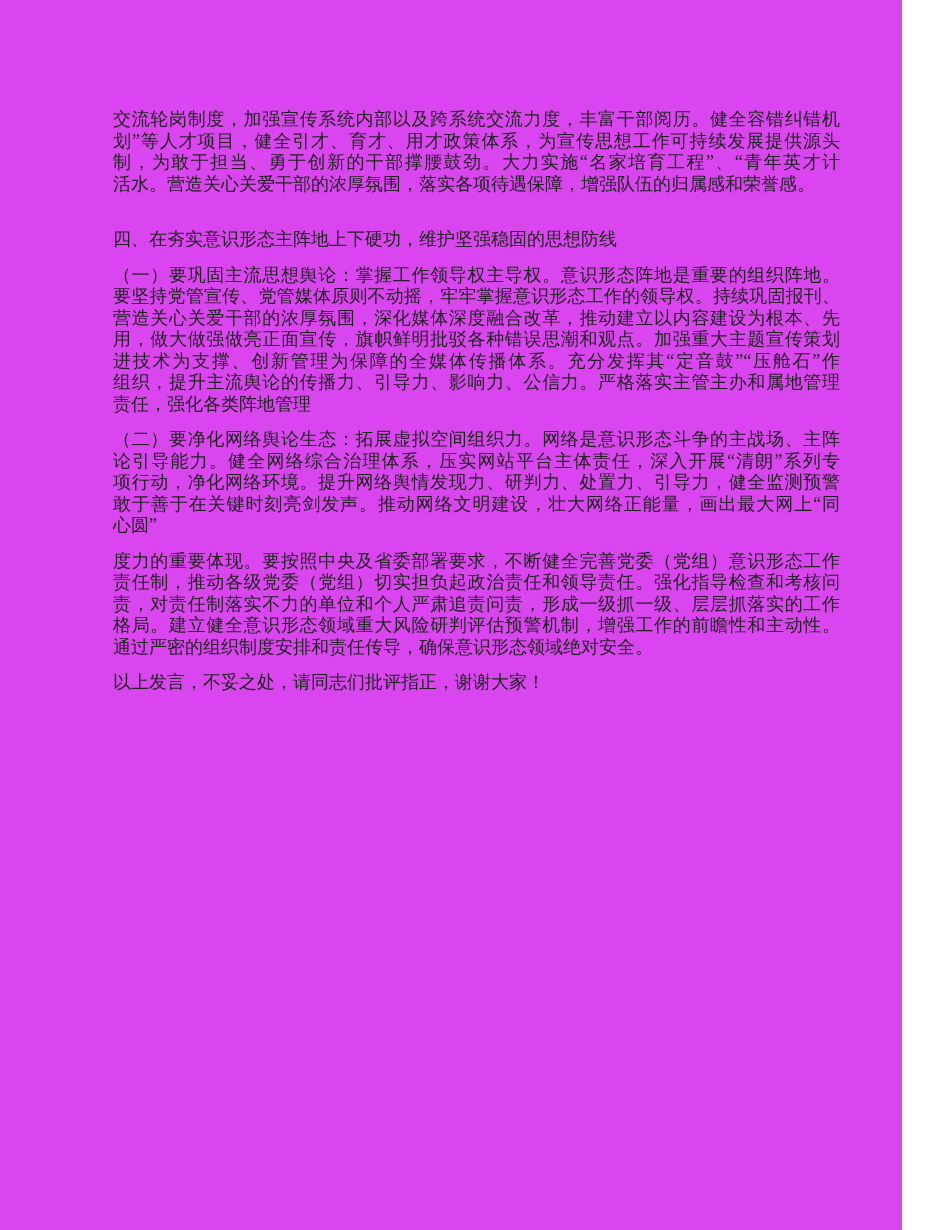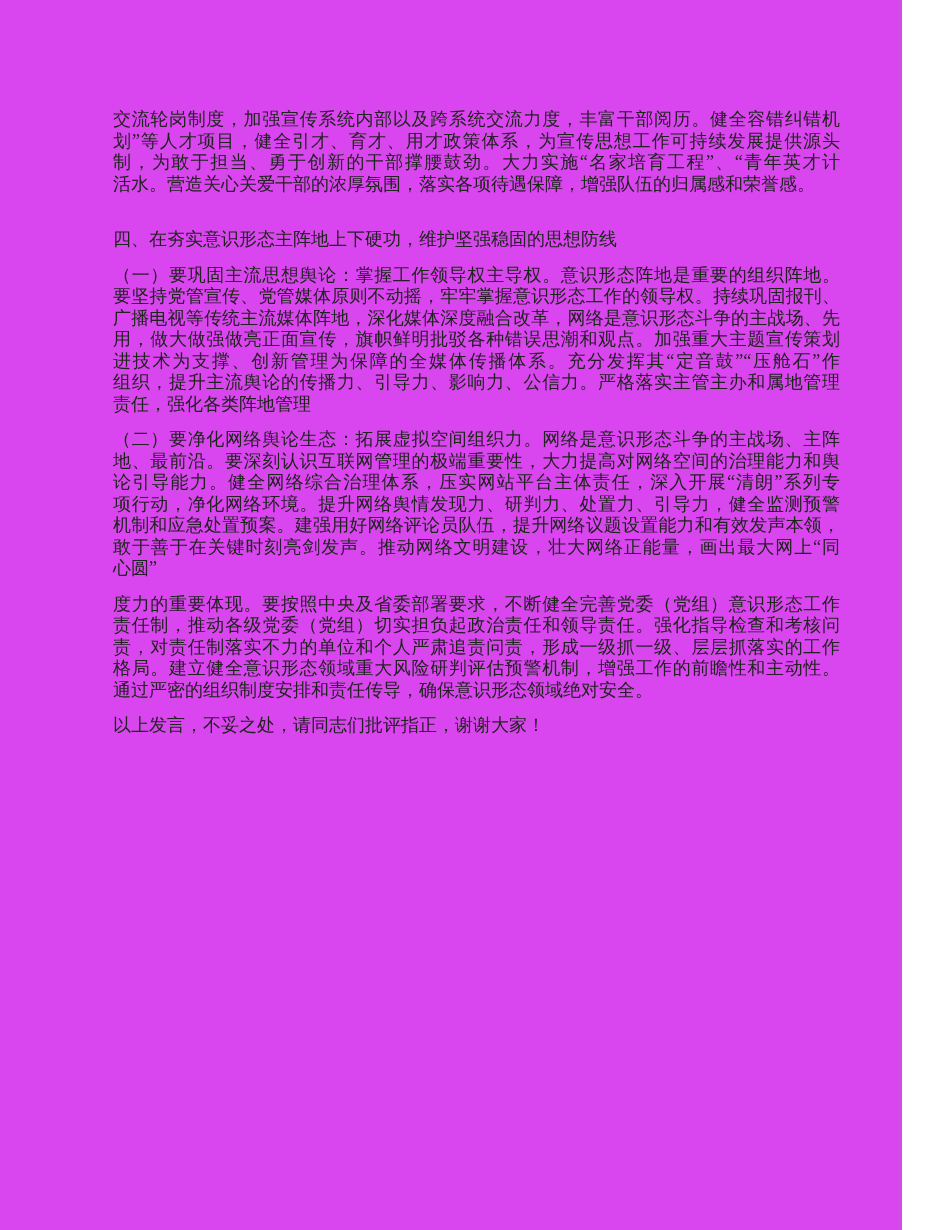--- a/index.html
+++ b/index.html
@@ -49,32 +49,30 @@
         <div class="line">划”等人才项目，健全引才、育才、用才政策体系，为宣传思想工作可持续发展提供源头</div>
         <div class="line">制，为敢于担当、勇于创新的干部撑腰鼓劲。大力实施“名家培育工程”、“青年英才计</div>
         <div class="line last">活水。营造关心关爱干部的浓厚氛围，落实各项待遇保障，增强队伍的归属感和荣誉感。</div>
       </div>
       <div class="block heading">
         <div class="line last">四、在夯实意识形态主阵地上下硬功，维护坚强稳固的思想防线</div>
       </div>
       <div class="block paragraph">
         <div class="line">（一）要巩固主流思想舆论：掌握工作领导权主导权。意识形态阵地是重要的组织阵地。</div>
         <div class="line">要坚持党管宣传、党管媒体原则不动摇，牢牢掌握意识形态工作的领导权。持续巩固报刊、</div>
-        <div class="line">广播电视等传统主流媒体阵地，深化媒体深度融合改革，网络是意识形态斗争的主战场、先</div>
+        <div class="line">营造关心关爱干部的浓厚氛围，深化媒体深度融合改革，推动建立以内容建设为根本、先</div>
         <div class="line">用，做大做强做亮正面宣传，旗帜鲜明批驳各种错误思潮和观点。加强重大主题宣传策划</div>
         <div class="line">进技术为支撑、创新管理为保障的全媒体传播体系。充分发挥其“定音鼓”“压舱石”作</div>
         <div class="line">组织，提升主流舆论的传播力、引导力、影响力、公信力。严格落实主管主办和属地管理</div>
         <div class="line last">责任，强化各类阵地管理</div>
       </div>
       <div class="block paragraph">
         <div class="line">（二）要净化网络舆论生态：拓展虚拟空间组织力。网络是意识形态斗争的主战场、主阵</div>
-        <div class="line">地、最前沿。要深刻认识互联网管理的极端重要性，大力提高对网络空间的治理能力和舆</div>
         <div class="line">论引导能力。健全网络综合治理体系，压实网站平台主体责任，深入开展“清朗”系列专</div>
         <div class="line">项行动，净化网络环境。提升网络舆情发现力、研判力、处置力、引导力，健全监测预警</div>
-        <div class="line">机制和应急处置预案。建强用好网络评论员队伍，提升网络议题设置能力和有效发声本领，</div>
         <div class="line">敢于善于在关键时刻亮剑发声。推动网络文明建设，壮大网络正能量，画出最大网上“同</div>
         <div class="line last">心圆”</div>
       </div>
       <div class="block paragraph">
         <div class="line">度力的重要体现。要按照中央及省委部署要求，不断健全完善党委（党组）意识形态工作</div>
         <div class="line">责任制，推动各级党委（党组）切实担负起政治责任和领导责任。强化指导检查和考核问</div>
         <div class="line">责，对责任制落实不力的单位和个人严肃追责问责，形成一级抓一级、层层抓落实的工作</div>
         <div class="line">格局。建立健全意识形态领域重大风险研判评估预警机制，增强工作的前瞻性和主动性。</div>
         <div class="line last">通过严密的组织制度安排和责任传导，确保意识形态领域绝对安全。</div>
       </div>

